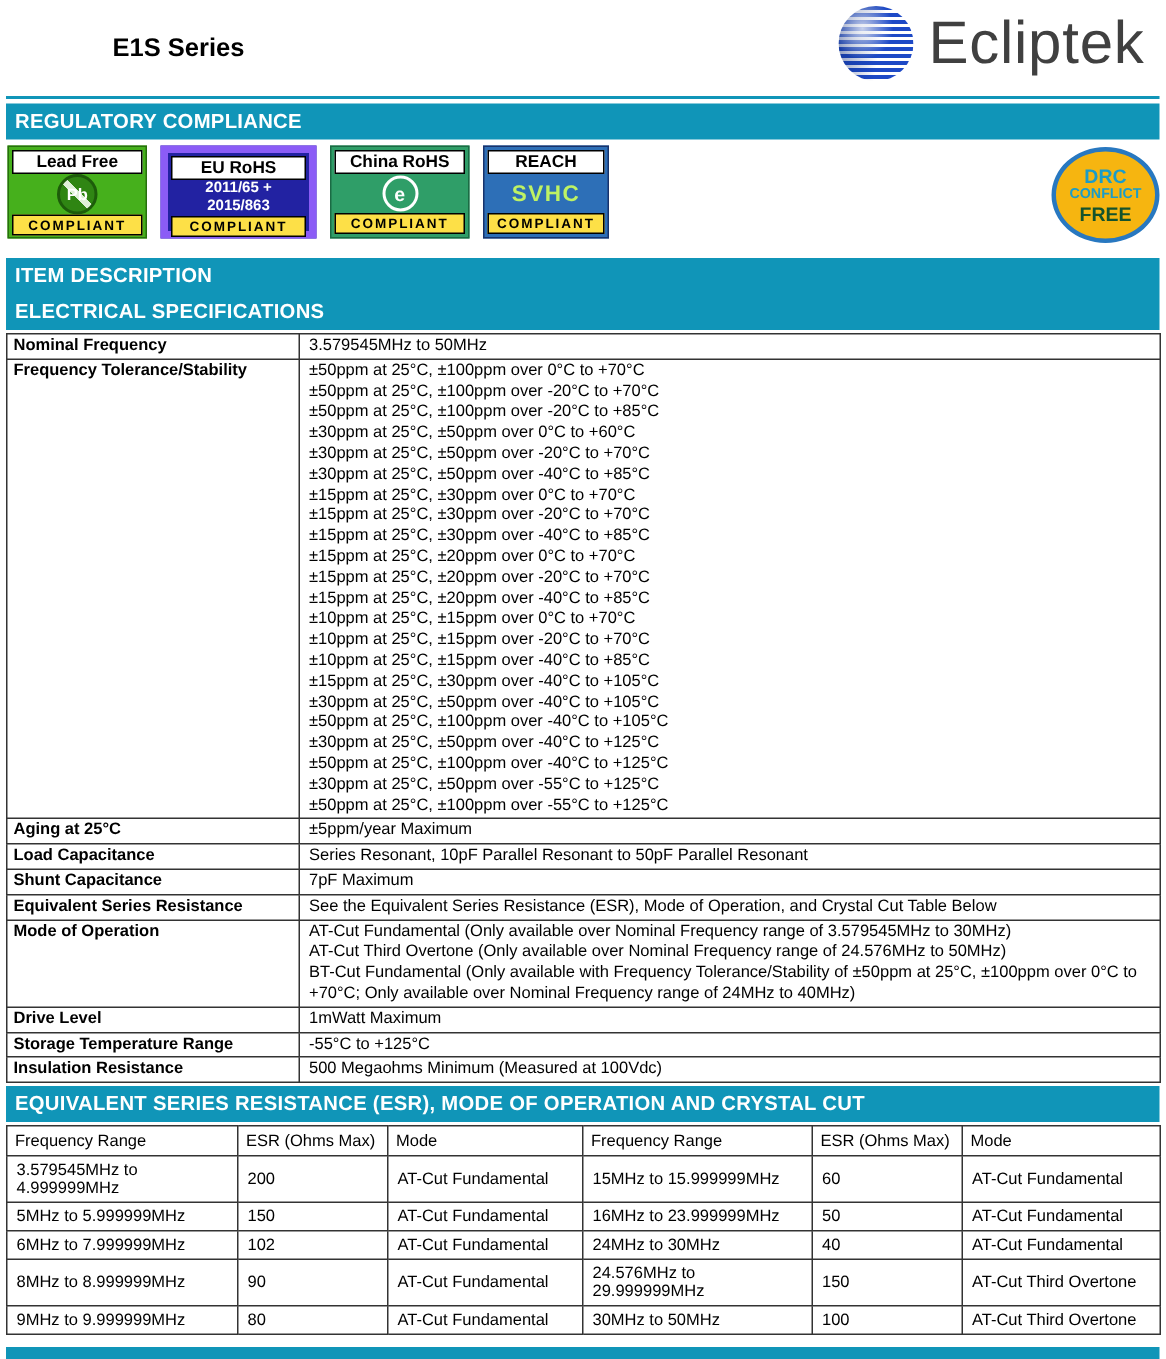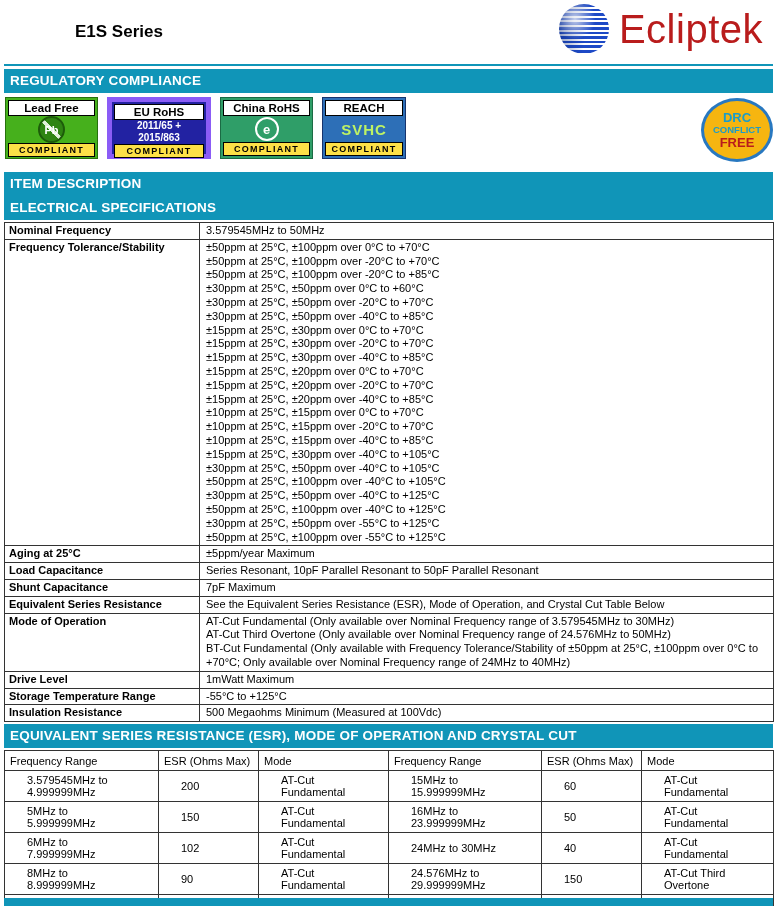--- a/index.html
+++ b/index.html
@@ -10,21 +10,21 @@
   
   .hdr { height:64px; position:relative; }
   .page-title { position:absolute; left:75px; top:22px; font-size:17px; font-weight:bold; color:#000; }
   .logo { position:absolute; right:14px; top:4px; display:flex; align-items:center; gap:10px; }
   .globe { width:50px; height:50px; border-radius:50%;
     background:
       radial-gradient(circle at 32% 30%, rgba(255,255,255,.75), rgba(255,255,255,0) 42%),
       linear-gradient(100deg, rgba(13,43,120,.55), rgba(13,43,120,0) 55%),
       repeating-linear-gradient(to bottom, #1d49c6 0px, #1d49c6 2.6px, #ffffff 2.6px, #ffffff 4.6px);
   }
-  .logo-text { font-size:40px; font-weight:400; color:#b91c1c; letter-spacing:.5px; line-height:1; }
+  .logo-text { font-size:40px; font-weight:400; color:#404040; letter-spacing:.5px; line-height:1; }
 
   .hdr-rule { height:2px; background:#1095b8; margin:0 4px 3px 4px; }
 
   
   .banner { height:24px; line-height:24px; background:#1095b8; color:#fff; font-weight:bold;
     font-size:13.5px; padding-left:6px; margin:0 4px; letter-spacing:.2px; }
 
   
   .badges { display:flex; gap:9px; margin:4px 4px 12px 5px; height:63px; align-items:flex-start; }
   .badge { height:62px; display:flex; flex-direction:column; padding:2px; }
@@ -42,35 +42,35 @@
   .pb-icon { width:27px; height:27px; border-radius:50%; border:2px solid #1d5c0a; color:#fff;
     font-weight:bold; font-size:11px; display:flex; align-items:center; justify-content:center;
     background:#2f8513 linear-gradient(45deg, transparent 44%, #dff0d8 44%, #dff0d8 56%, transparent 56%); }
   .china-icon { width:24px; height:24px; border-radius:50%; border:2px solid #fff; color:#fff;
     font-weight:bold; font-size:13px; display:flex; align-items:center; justify-content:center; }
   .drc { margin-left:auto; width:72px; height:64px; border-radius:50%; background:#f6b510;
     border:3px solid #2878c0; display:flex; flex-direction:column; align-items:center;
     justify-content:center; line-height:1; margin-top:1px; }
   .drc-l1 { color:#1b9cc9; font-weight:bold; font-size:13px; }
   .drc-l2 { color:#1b9cc9; font-weight:bold; font-size:9.5px; margin:1px 0; }
-  .drc-l3 { color:#b91c1c; font-weight:bold; font-size:13px; }
+  .drc-l3 { color:#14532d; font-weight:bold; font-size:13px; }
 
   
   .desc { background:#d9ebf3; margin:3px 4px; height:24px; line-height:24px; font-size:12px;
     padding-left:6px; color:#000; }
 
   
   table { border-collapse:collapse; width:769px; margin:2px 4px 0 4px; table-layout:fixed; }
   td, th { border:1.5px solid #333; font-size:11px; text-align:left; vertical-align:top;
     overflow:hidden; white-space:normal; }
   .spec-label { font-weight:bold; width:195px; padding:1px 4px; }
   .spec-value { padding:1px 6px; }
   .spec-value div { line-height:13.8px; }
   .esr-table th { font-weight:normal; padding:3px 5px; height:20px; vertical-align:middle; }
-  .esr-table td { padding:3px 22px; height:18px; vertical-align:middle; }
+  .esr-table td { padding:3px 6px; height:18px; vertical-align:middle; }
 
   .bottom-bar { position:absolute; left:4px; right:4px; bottom:0; height:8px; background:#1095b8; }
 </style>
 </head>
 <body>
 
 <div class="page">
 
   <div class="hdr">
     <div class="page-title">E1S Series</div>

